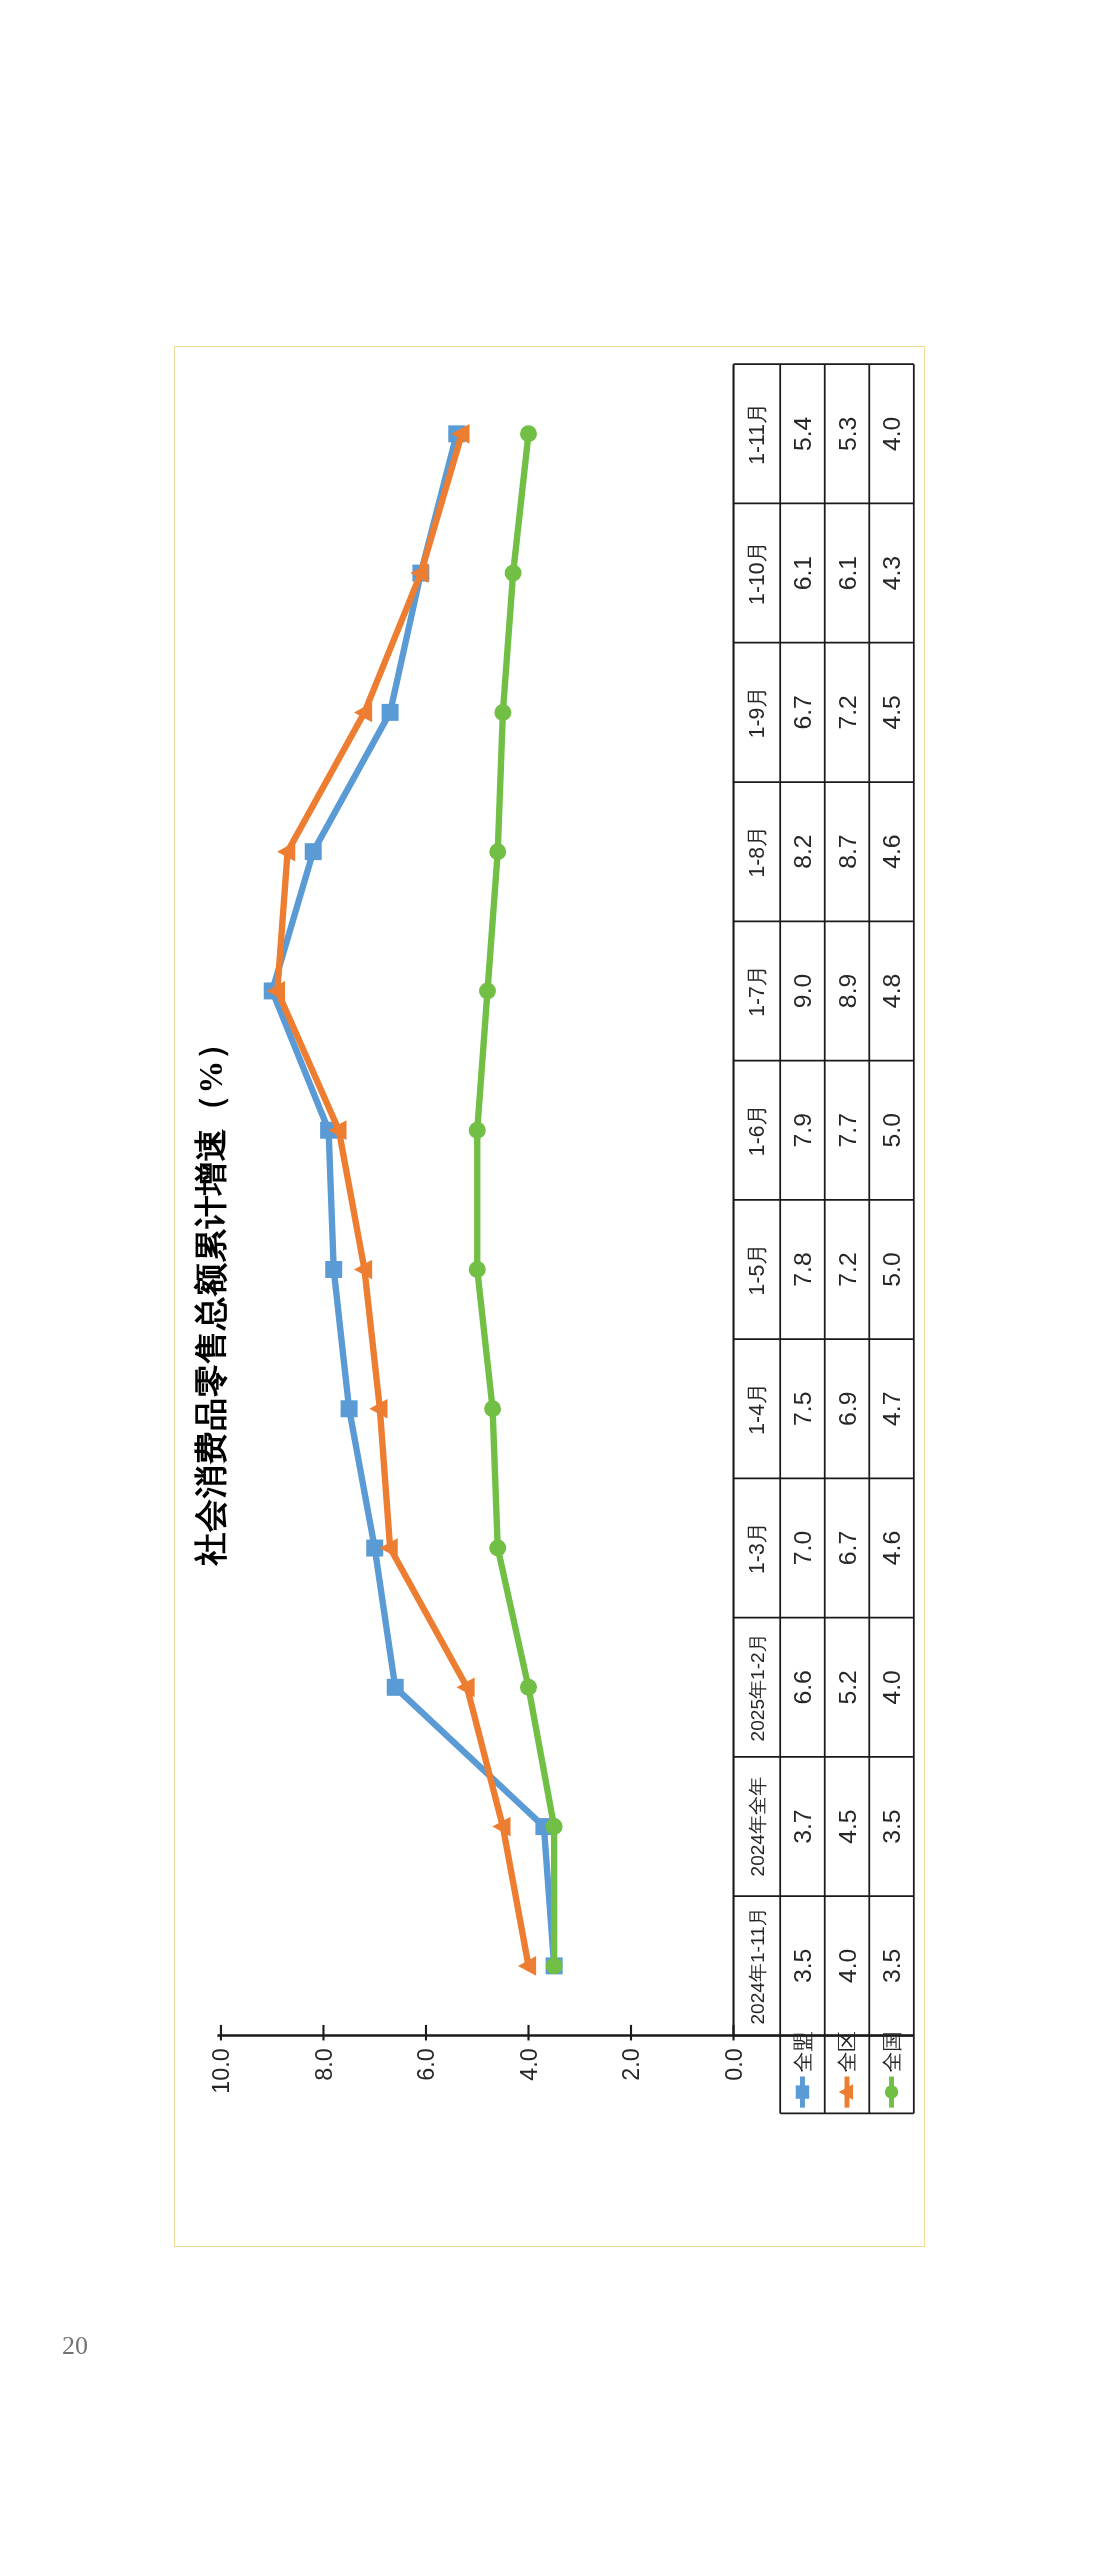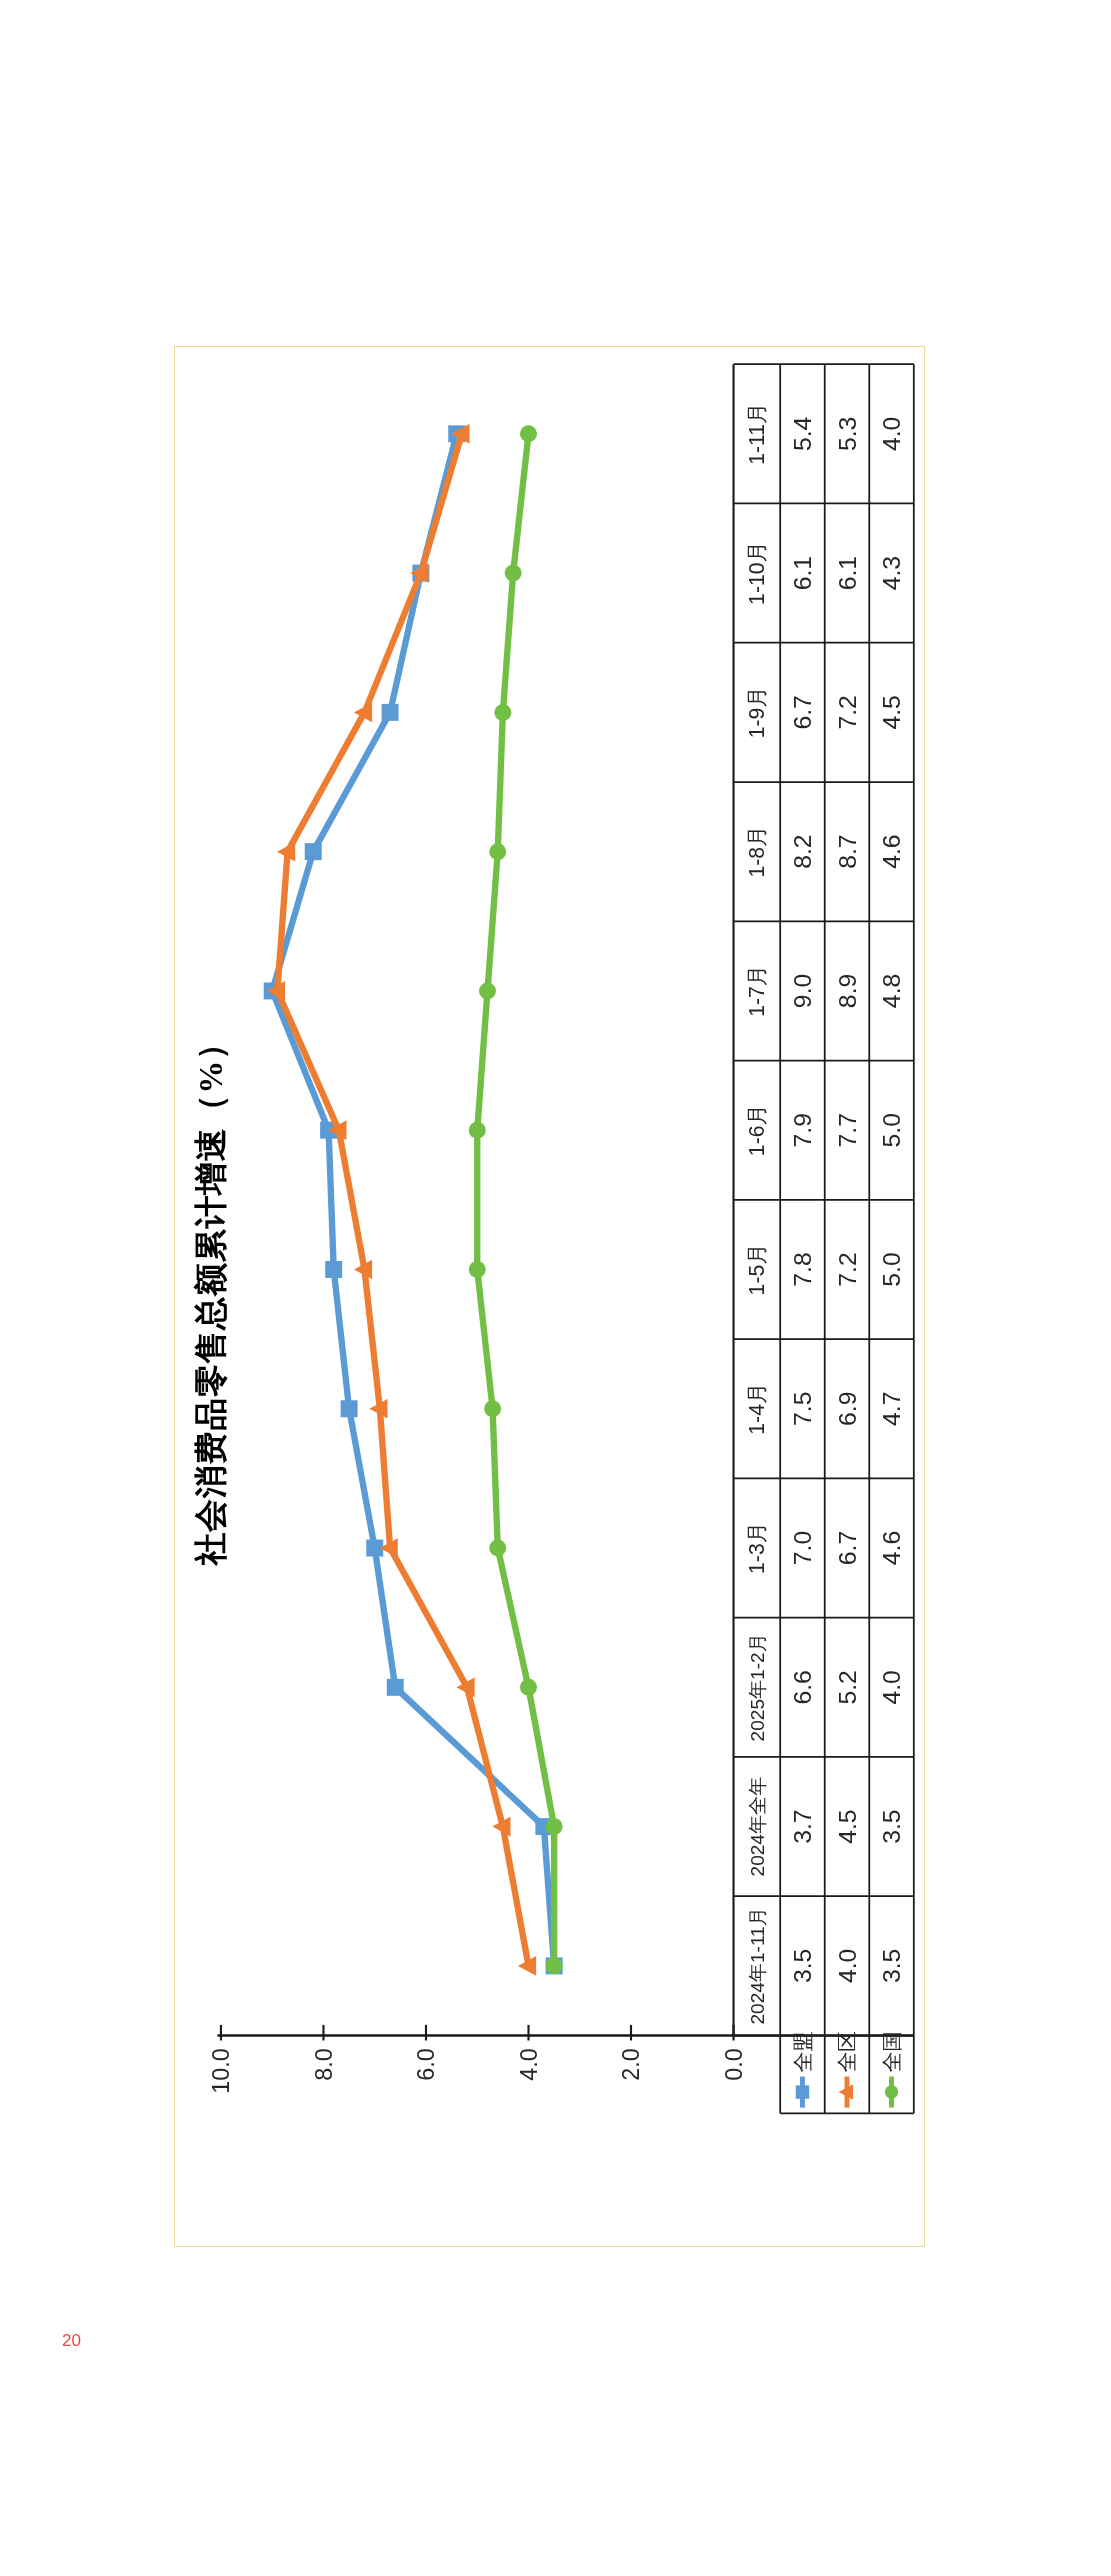--- a/index.html
+++ b/index.html
@@ -17,21 +17,21 @@
     transform:rotate(-90deg) translateX(-1898px);
   }
   .chart-title{
     position:absolute;left:0;top:14px;width:1898px;text-align:center;
     font-family:"Liberation Serif",serif;font-weight:bold;font-size:33px;
     color:#000000;letter-spacing:0.7px;
   }
   #plot{position:absolute;left:0;top:0;}
   .page-number{
     position:absolute;left:62px;top:2331px;
-    font-family:Liberation Sans, sans-serif;font-size:17px;color:#ef4444;
+    font-family:Liberation Serif, serif;font-size:26px;color:#737373;
   }
   svg text{font-family:"Liberation Sans",sans-serif;}
 </style>
 </head>
 <body>
 
 <div class="chart-box">
   <div class="landscape">
     <div class="chart-title">社会消费品零售总额累计增速（%）</div>
     <svg id="plot" width="1898" height="748" viewBox="0 0 2684 1058">

